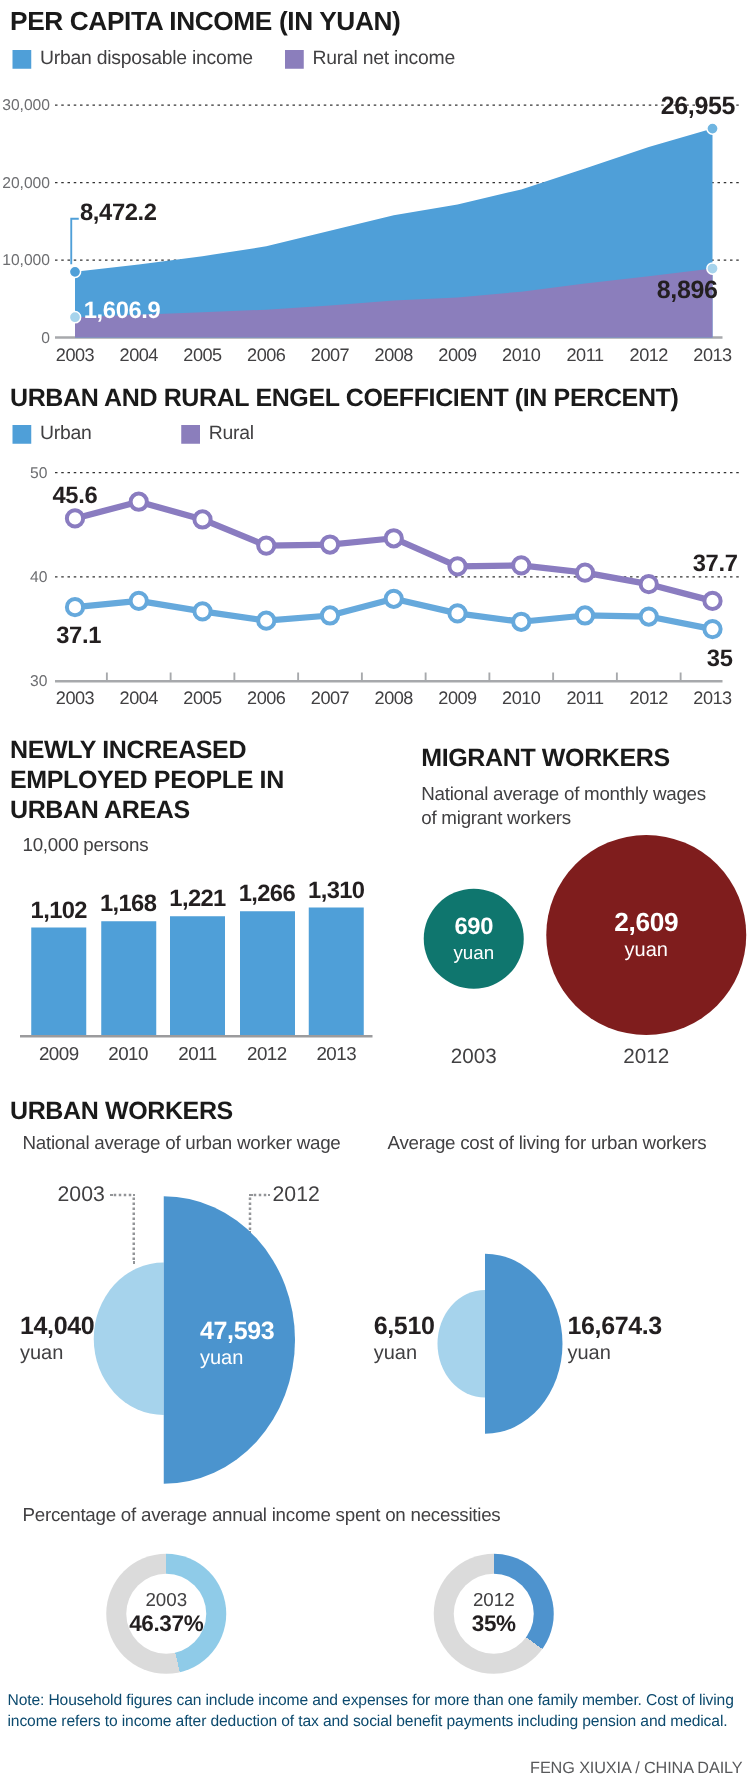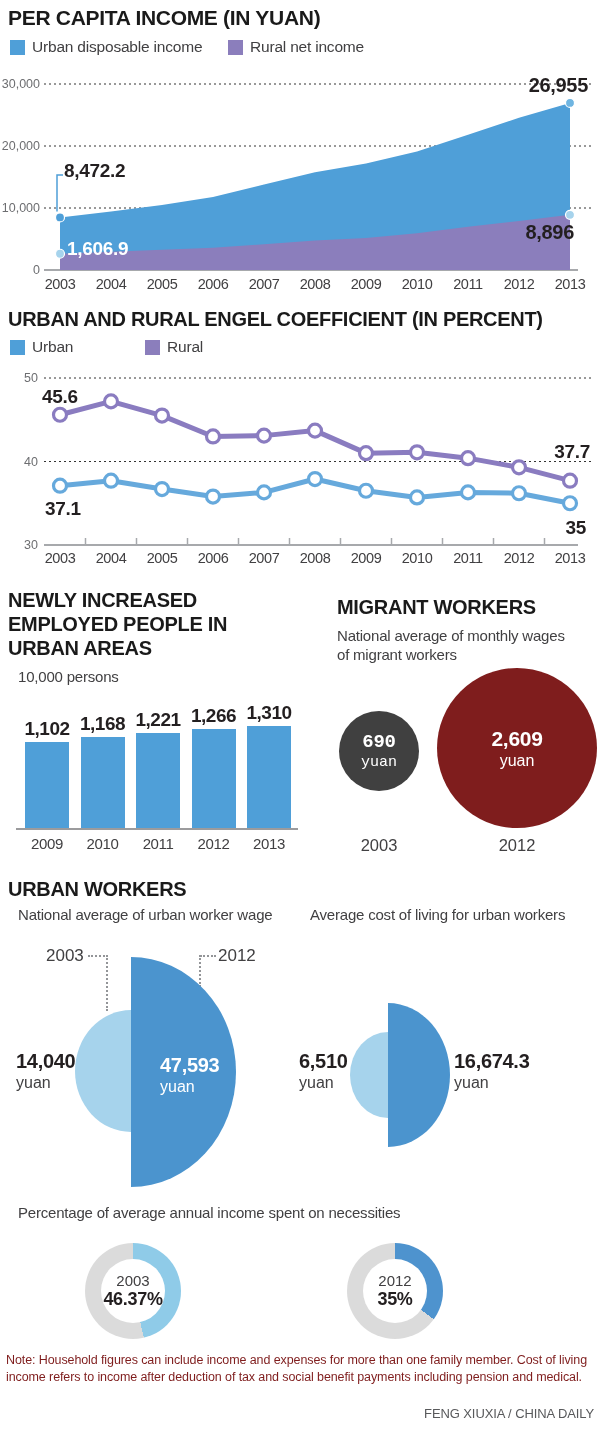--- a/index.html
+++ b/index.html
@@ -30,21 +30,21 @@
   .dots-v{position:absolute;border-left:2px dotted #939598;}
   .leader-year{position:absolute;font-size:17px;color:#414042;}
   .val-label{position:absolute;font-weight:bold;font-size:20px;letter-spacing:-0.3px;}
   .unit-label{position:absolute;font-size:16px;color:#414042;}
   .white{color:#fff;}
   .donut{position:absolute;width:96px;height:96px;border-radius:50%;}
   .donut-hole{position:absolute;left:16px;top:16px;width:64px;height:64px;border-radius:50%;
               background:#fff;display:flex;flex-direction:column;align-items:center;justify-content:center;}
   .donut-year{font-size:15px;color:#414042;}
   .donut-pct{font-size:18px;font-weight:bold;color:#231F20;letter-spacing:-0.3px;}
-  .note-line{font-size:12.5px;color:#7f1d1d;line-height:17px;letter-spacing:-0.1px;}
+  .note-line{font-size:12.5px;color:#0c4a6e;line-height:17px;letter-spacing:-0.1px;}
   .src{position:absolute;font-size:13px;color:#58595B;letter-spacing:-0.1px;}
 </style>
 </head>
 <body>
 
 <div id="page">
 
   <div class="abs h1" style="left:8px;top:6px;">PER CAPITA INCOME (IN YUAN)</div>
 
   <div class="legend-item" style="left:10px;top:38px;">
@@ -184,21 +184,21 @@
       <div class="bar-year" style="left: 269px; top: 135px;">2013</div>
       <div style="position: absolute; left: 16px; top: 128px; width: 282px; height: 0px; border-top: 2px solid rgb(155, 155, 157);"></div>
     </div>
 
   <div class="abs h1b" style="left:337px;top:596px;">MIGRANT WORKERS</div>
   <div class="abs sub" style="left:337px;top:626px;line-height:19px;">
     <div>National average of monthly wages</div>
     <div>of migrant workers</div>
   </div>
 
-  <div class="circle" id="mig-small" style="left: 339px; top: 711px; width: 80px; height: 80px; background: #404040; font-family: Liberation Mono, monospace;">
+  <div class="circle" id="mig-small" style="left: 339px; top: 711px; width: 80px; height: 80px; background: #0f766e;">
     <div class="val" style="font-size:19px;">690</div>
     <div class="unit" style="font-size:15px;">yuan</div>
   </div>
   <div class="circle" id="mig-big" style="left: 437px; top: 668px; width: 160px; height: 160px; background: #7f1d1d;">
     <div class="val" style="font-size:21px;">2,609</div>
     <div class="unit" style="font-size:16px;">yuan</div>
   </div>
   <div class="cyear" style="left:339px;top:836px;width:80px;">2003</div>
   <div class="cyear" style="left:437px;top:836px;width:160px;">2012</div>
 

